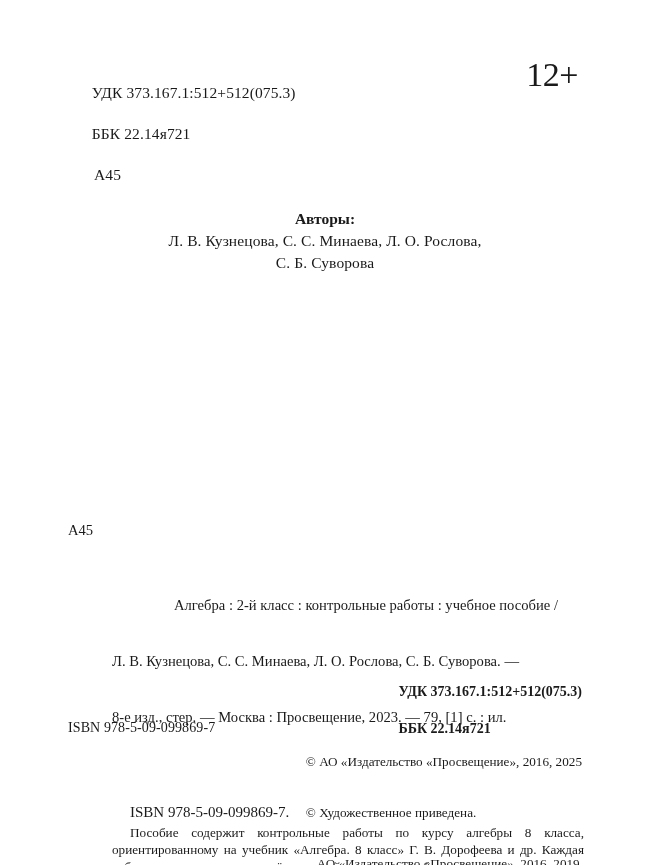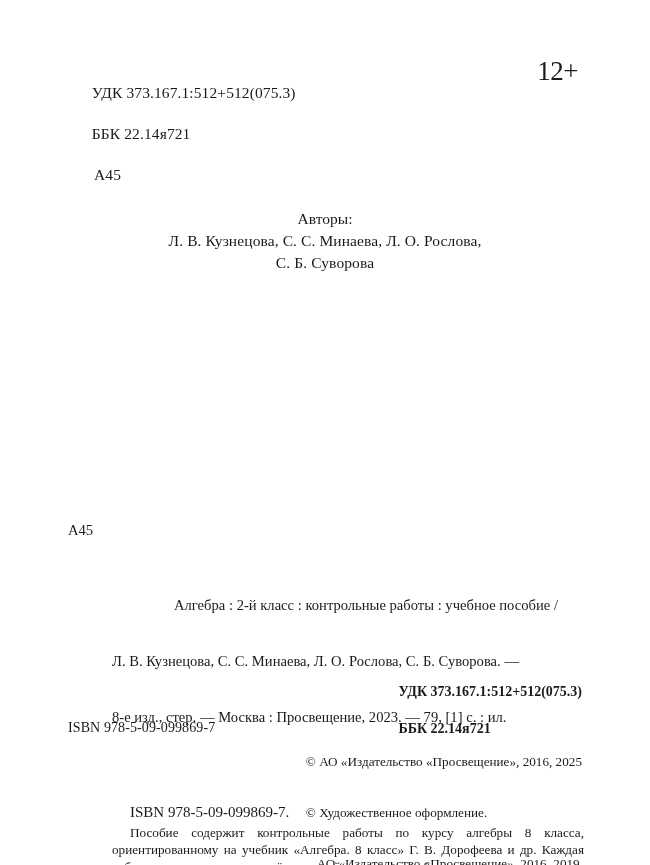--- a/index.html
+++ b/index.html
@@ -35,39 +35,39 @@
     font-size: 15.5px;
     line-height: 1.33;
     white-space: pre;
     letter-spacing: 0.1px;
   }
   .classmarks .indent {
     padding-left: 26px;
     display: block;
   }
   .age-rating {
-    font-size: 27px;
+    font-size: 34px;
     line-height: 1;
     letter-spacing: -0.5px;
     margin-top: -4px;
     padding-right: 4px;
   }
 
   
   .authors {
     position: absolute;
     left: 0;
     right: 0;
     top: 208px;
     text-align: center;
     font-size: 15.5px;
     line-height: 1.42;
   }
   .authors .label {
-    font-weight: normal;
+    font-weight: bold;
     display: block;
   }
   .authors .names {
     display: block;
     letter-spacing: 0.1px;
   }
 
   
   .biblio {
     position: absolute;
@@ -196,19 +196,19 @@
 
   <div class="classmarks-bottom">
     <span>УДК 373.167.1:512+512(075.3)</span><br>
     <span>ББК 22.14я721</span>
   </div>
 
   <div class="footer">
     <div class="isbn-bottom">ISBN 978-5-09-099869-7</div>
     <div class="rights">
       <span class="line">© АО «Издательство «Просвещение», 2016, 2025</span>
-      <span class="line">© Художественное оформление.</span>
+      <span class="line">© Художественное приведена.</span>
       <span class="sub">АО «Издательство «Просвещение», 2016, 2019</span>
       
     </div>
   </div>
 
 </div>
 
 </body></html>

